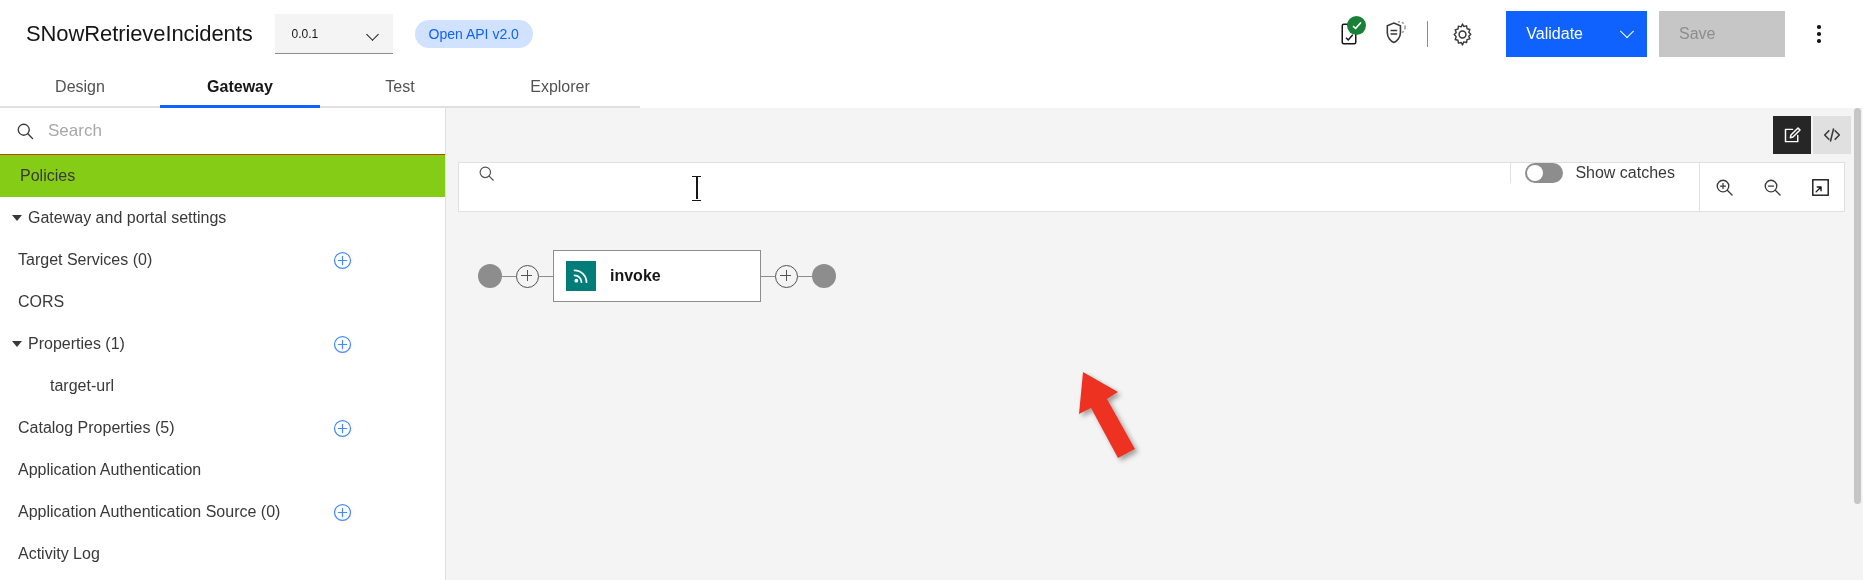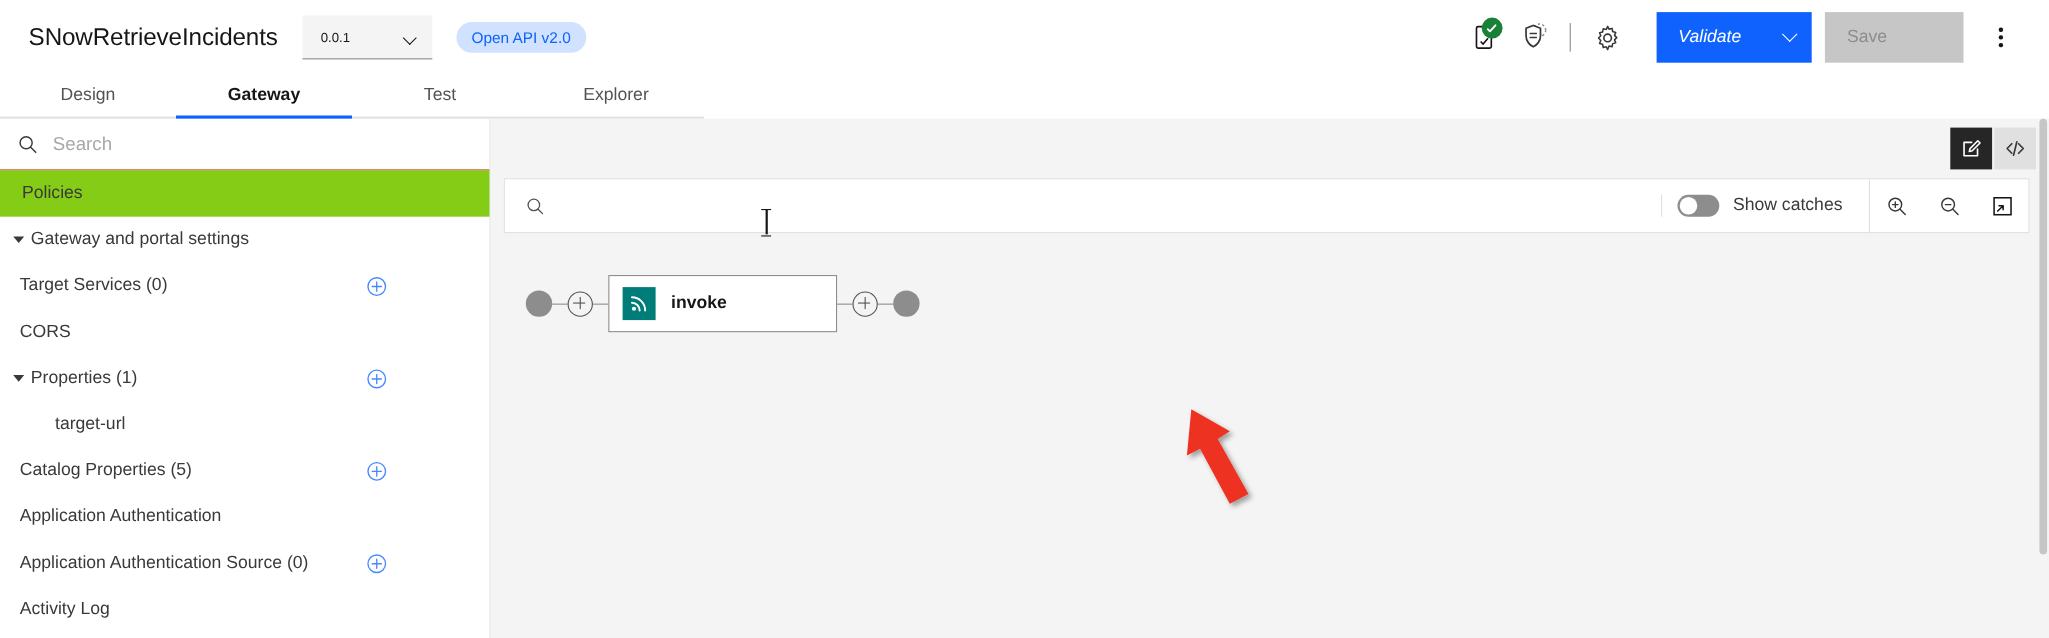--- a/index.html
+++ b/index.html
@@ -131,21 +131,20 @@
     border: none;
     display: flex;
     align-items: center;
     cursor: pointer;
     padding: 0;
   }
   .btn-validate .bv-label {
     font-size: 16px;
     padding: 0 24px 0 20px;
     white-space: nowrap;
-    font-style: italic;
   }
   .btn-validate .bv-chev {
     width: 40px;
     height: 46px;
     display: flex;
     align-items: center;
     justify-content: center;
   }
   .btn-validate .bv-chev::before {
     content: "";
@@ -339,21 +338,21 @@
   .vt-btn.active {
     background: #262626;
   }
 
   .canvas-toolbar {
     margin: 0 18px 0 12px;
     height: 50px;
     background: #ffffff;
     border: 1px solid #e0e0e0;
     display: flex;
-    align-items: center;
+    align-items: flex-start;
     box-sizing: border-box;
   }
   .ct-search {
     flex: 1 1 auto;
     display: flex;
     align-items: center;
     padding-left: 18px;
     position: relative;
   }
   .ct-search .mag { width: 26px; display:flex; align-items:center; }

